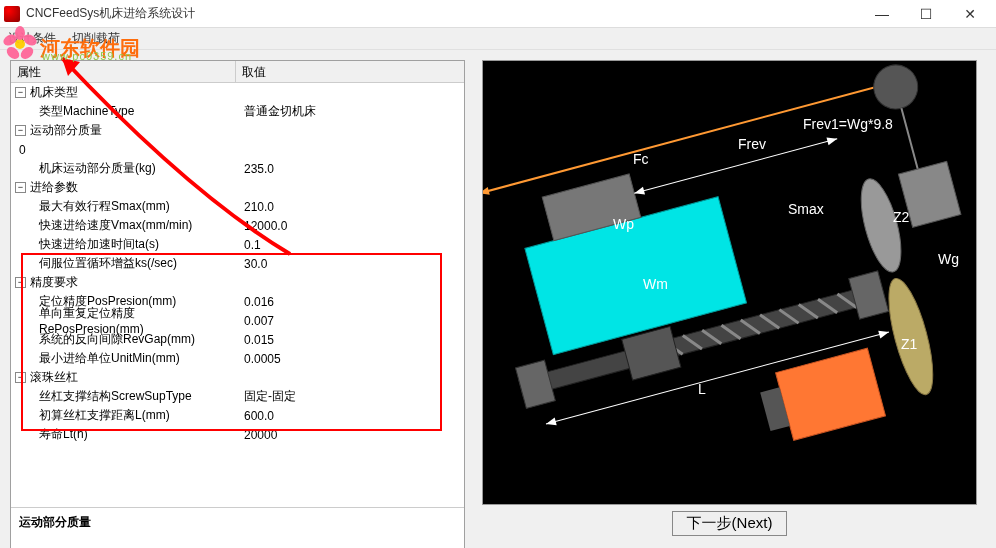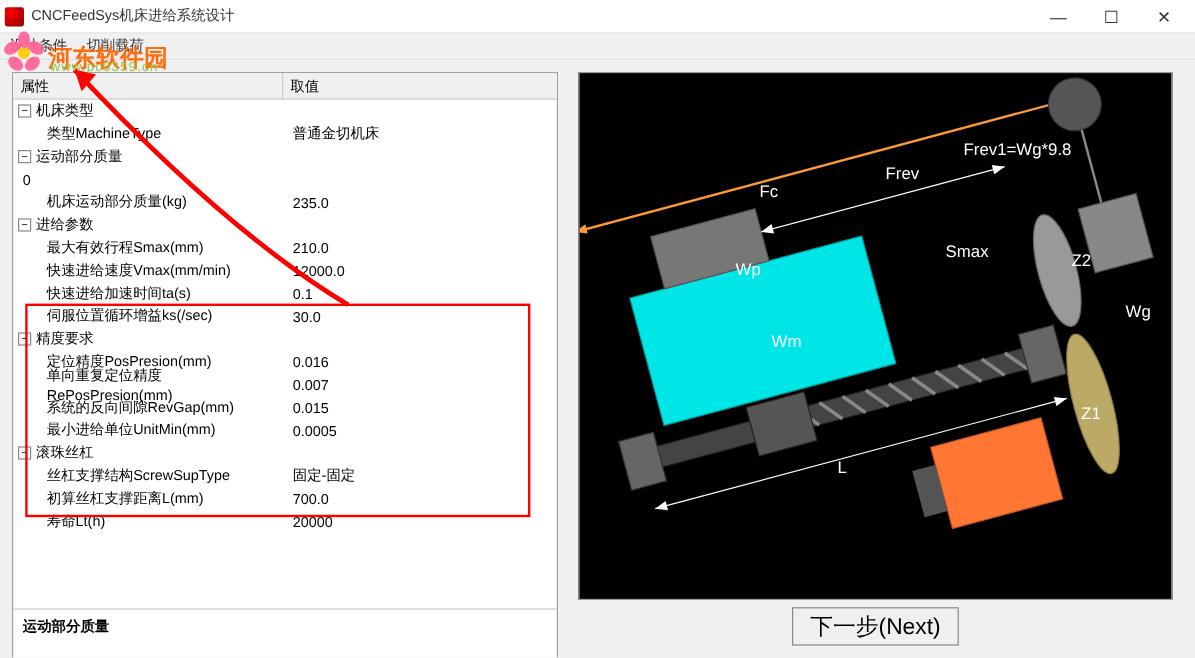--- a/index.html
+++ b/index.html
@@ -20,21 +20,21 @@
   .prop-row { display: flex; align-items: center; height: 19px; }
   .prop-row .c1 { width: 225px; padding-left: 28px; display: flex; align-items: center; }
   .prop-row .val { padding-left: 8px; }
   .group-row .expander { width: 11px; height: 11px; border: 1px solid #888; display: inline-flex; align-items: center; justify-content: center; font-size: 9px; line-height: 9px; margin-right: 4px; margin-left: -16px; cursor: pointer; user-select: none; }
   .group-row .c1 { padding-left: 20px; }
   .bottom-label { border-top: 1px solid #ccc; padding: 6px 8px; font-weight: bold; height: 60px; }
   .red-box { position: absolute; border: 2px solid #f00; pointer-events: none; }
   .red-arrow { position: absolute; pointer-events: none; }
   .right-panel { flex: 1; display: flex; flex-direction: column; gap: 6px; align-items: center; }
   .diagram { width: 495px; height: 445px; background: #000; position: relative; border: 1px solid #999; overflow: hidden; }
-  .next-btn { padding: 2px 14px; border: 1px solid #888; background: #efefef; cursor: pointer; font-size: 19px; }
+  .next-btn { padding: 2px 14px; border: 1px solid #888; background: #efefef; cursor: pointer; font-size: 15px; }
   .watermark { position: absolute; top: 26px; left: 2px; display: flex; align-items: flex-end; color: #ff6600; font-size: 20px; font-weight: bold; z-index: 100; pointer-events: none; opacity: 0.95; }
   .watermark .blossom { width: 36px; height: 36px; margin-right: 2px; }
   .watermark .sub { position: absolute; top: 24px; left: 40px; font-size: 11px; color: #8cc63f; font-weight: normal; letter-spacing: 1px; }
   .dlabel { position: absolute; color: #fff; font-size: 14px; white-space: nowrap; }
 </style>
 </head>
 <body>
 
 <div class="titlebar">
   <div class="app-icon"></div>
@@ -148,21 +148,21 @@
             <span class="expander">−</span>
             <span>滚珠丝杠</span>
           </div>
         </div>
       <div class="prop-row">
           <div class="c1">丝杠支撑结构ScrewSupType</div>
           <div class="val">固定-固定</div>
         </div>
       <div class="prop-row">
           <div class="c1">初算丝杠支撑距离L(mm)</div>
-          <div class="val">700.0</div>
+          <div class="val">600.0</div>
         </div>
       <div class="prop-row">
           <div class="c1">寿命Lt(h)</div>
           <div class="val">20000</div>
         </div>
     </div>
     <div class="bottom-label">运动部分质量</div>
   </div>
 
   <div class="right-panel">

